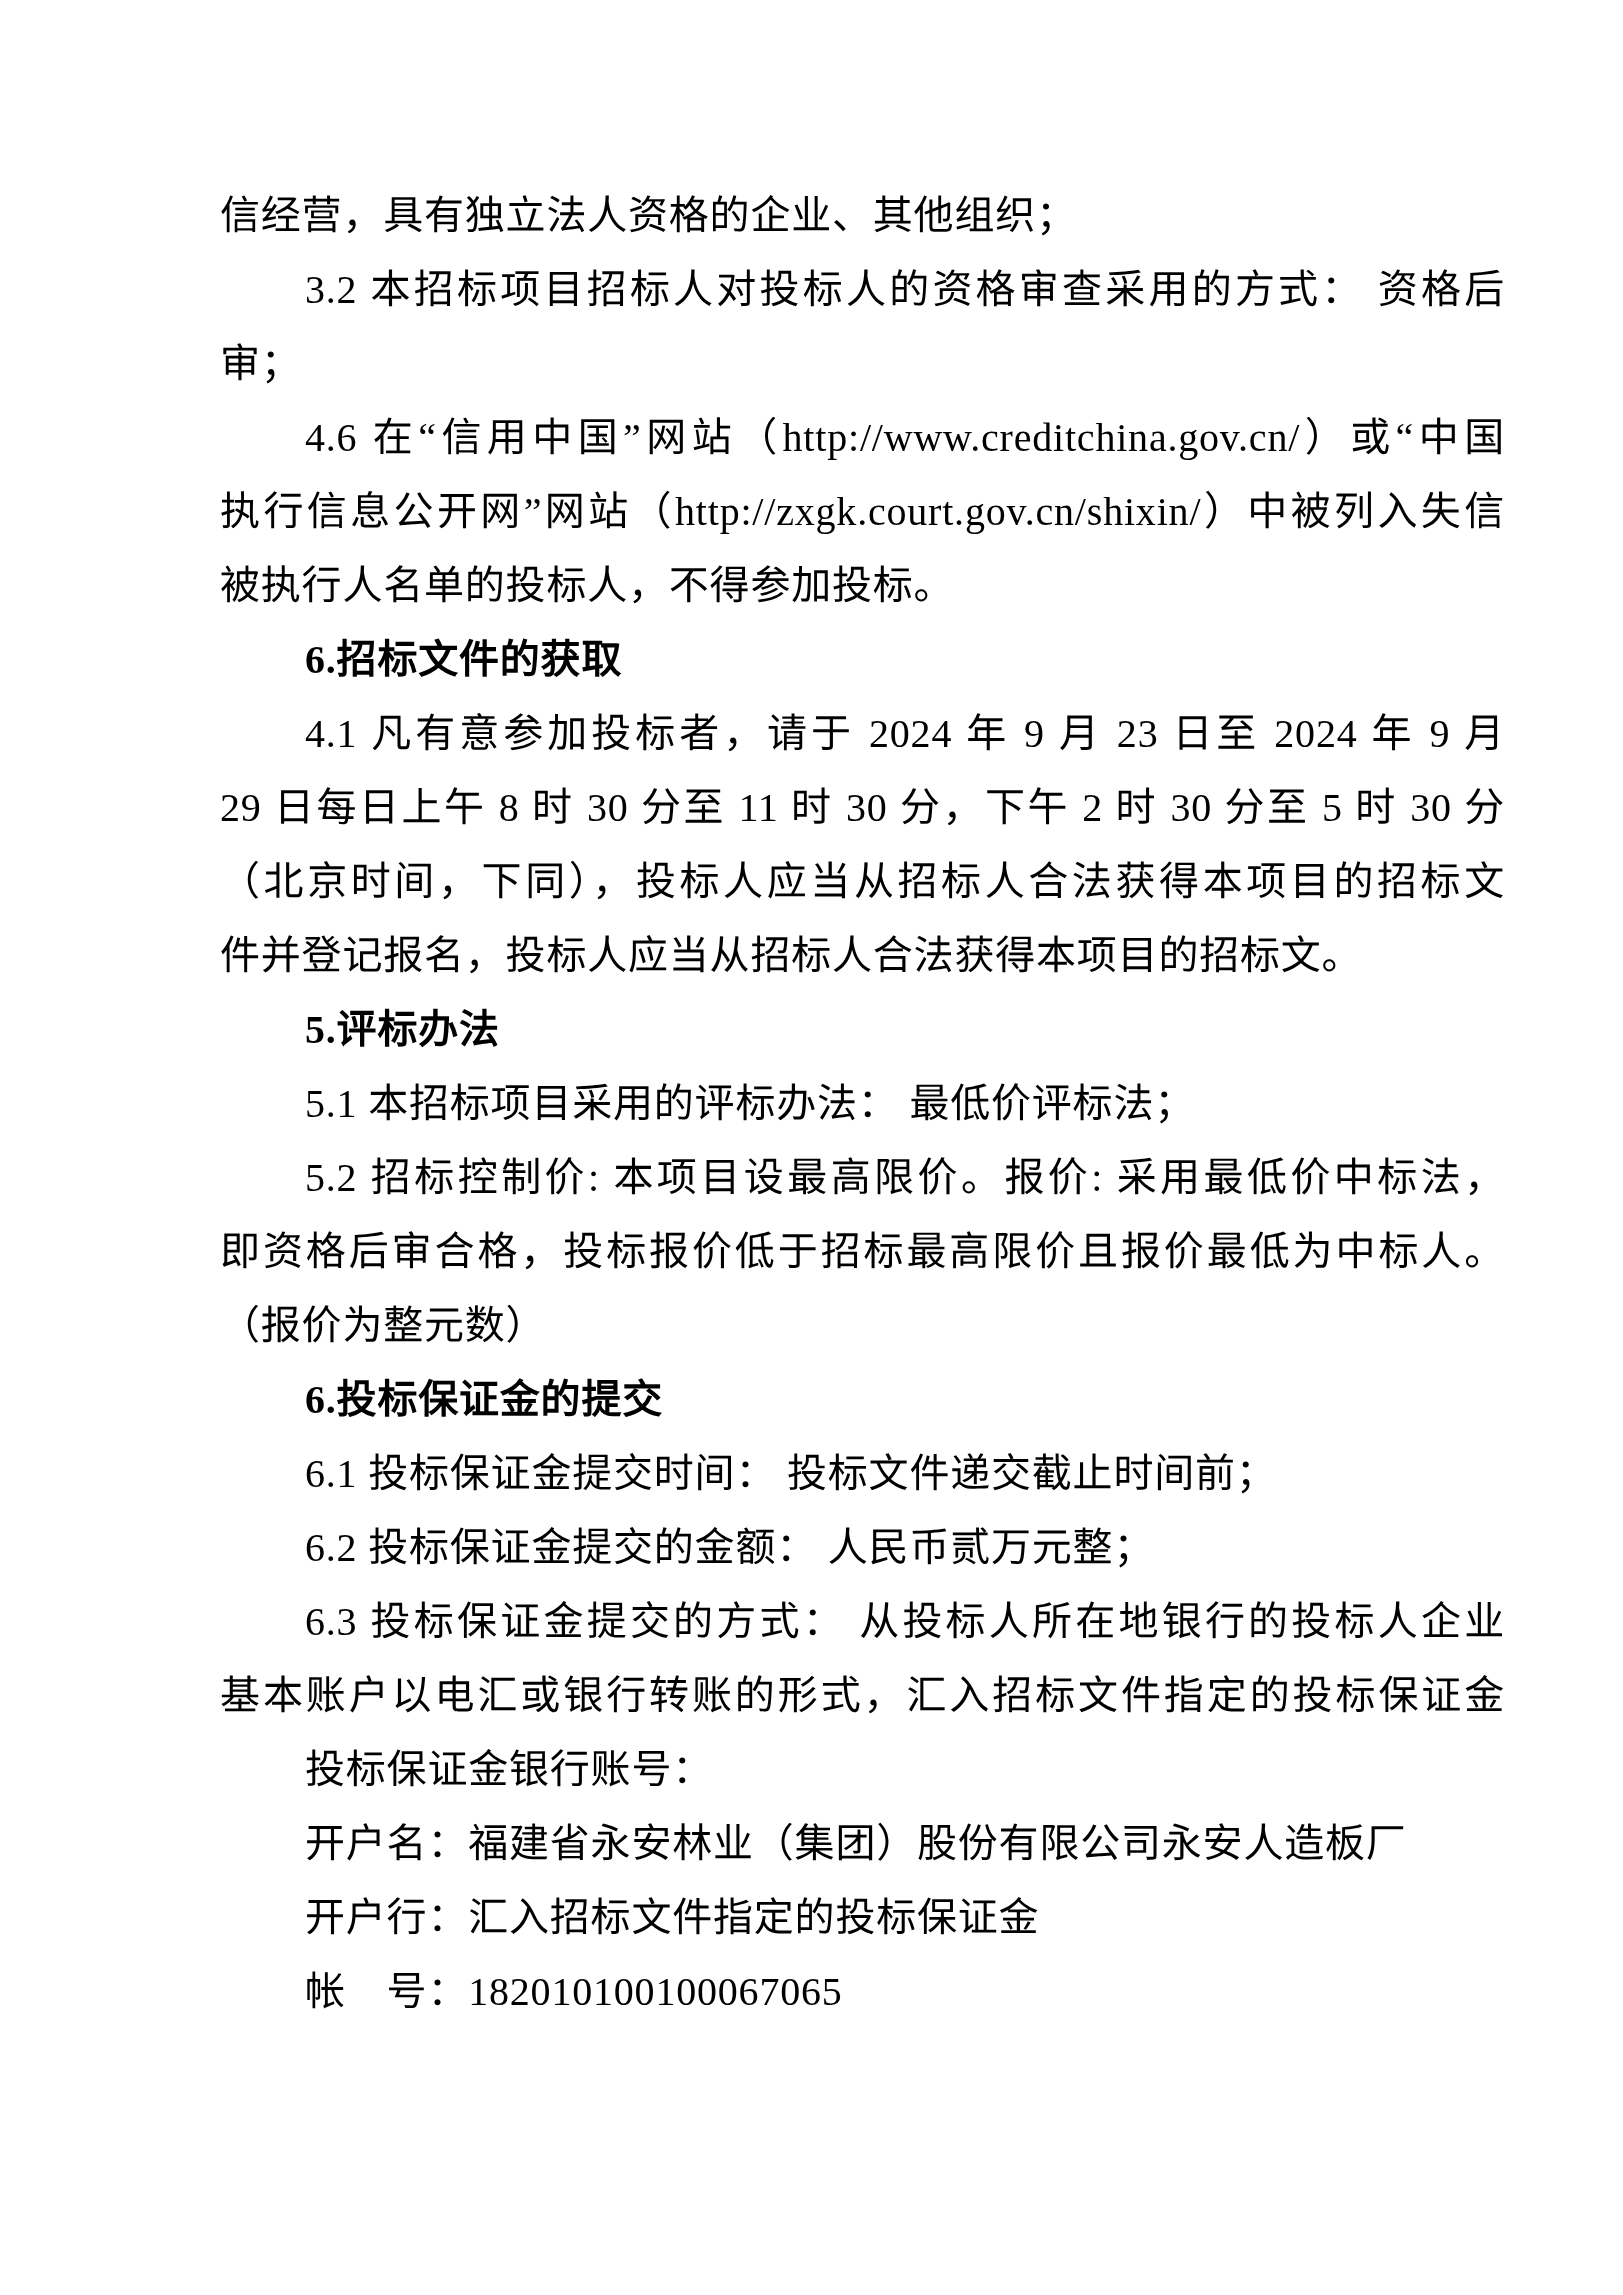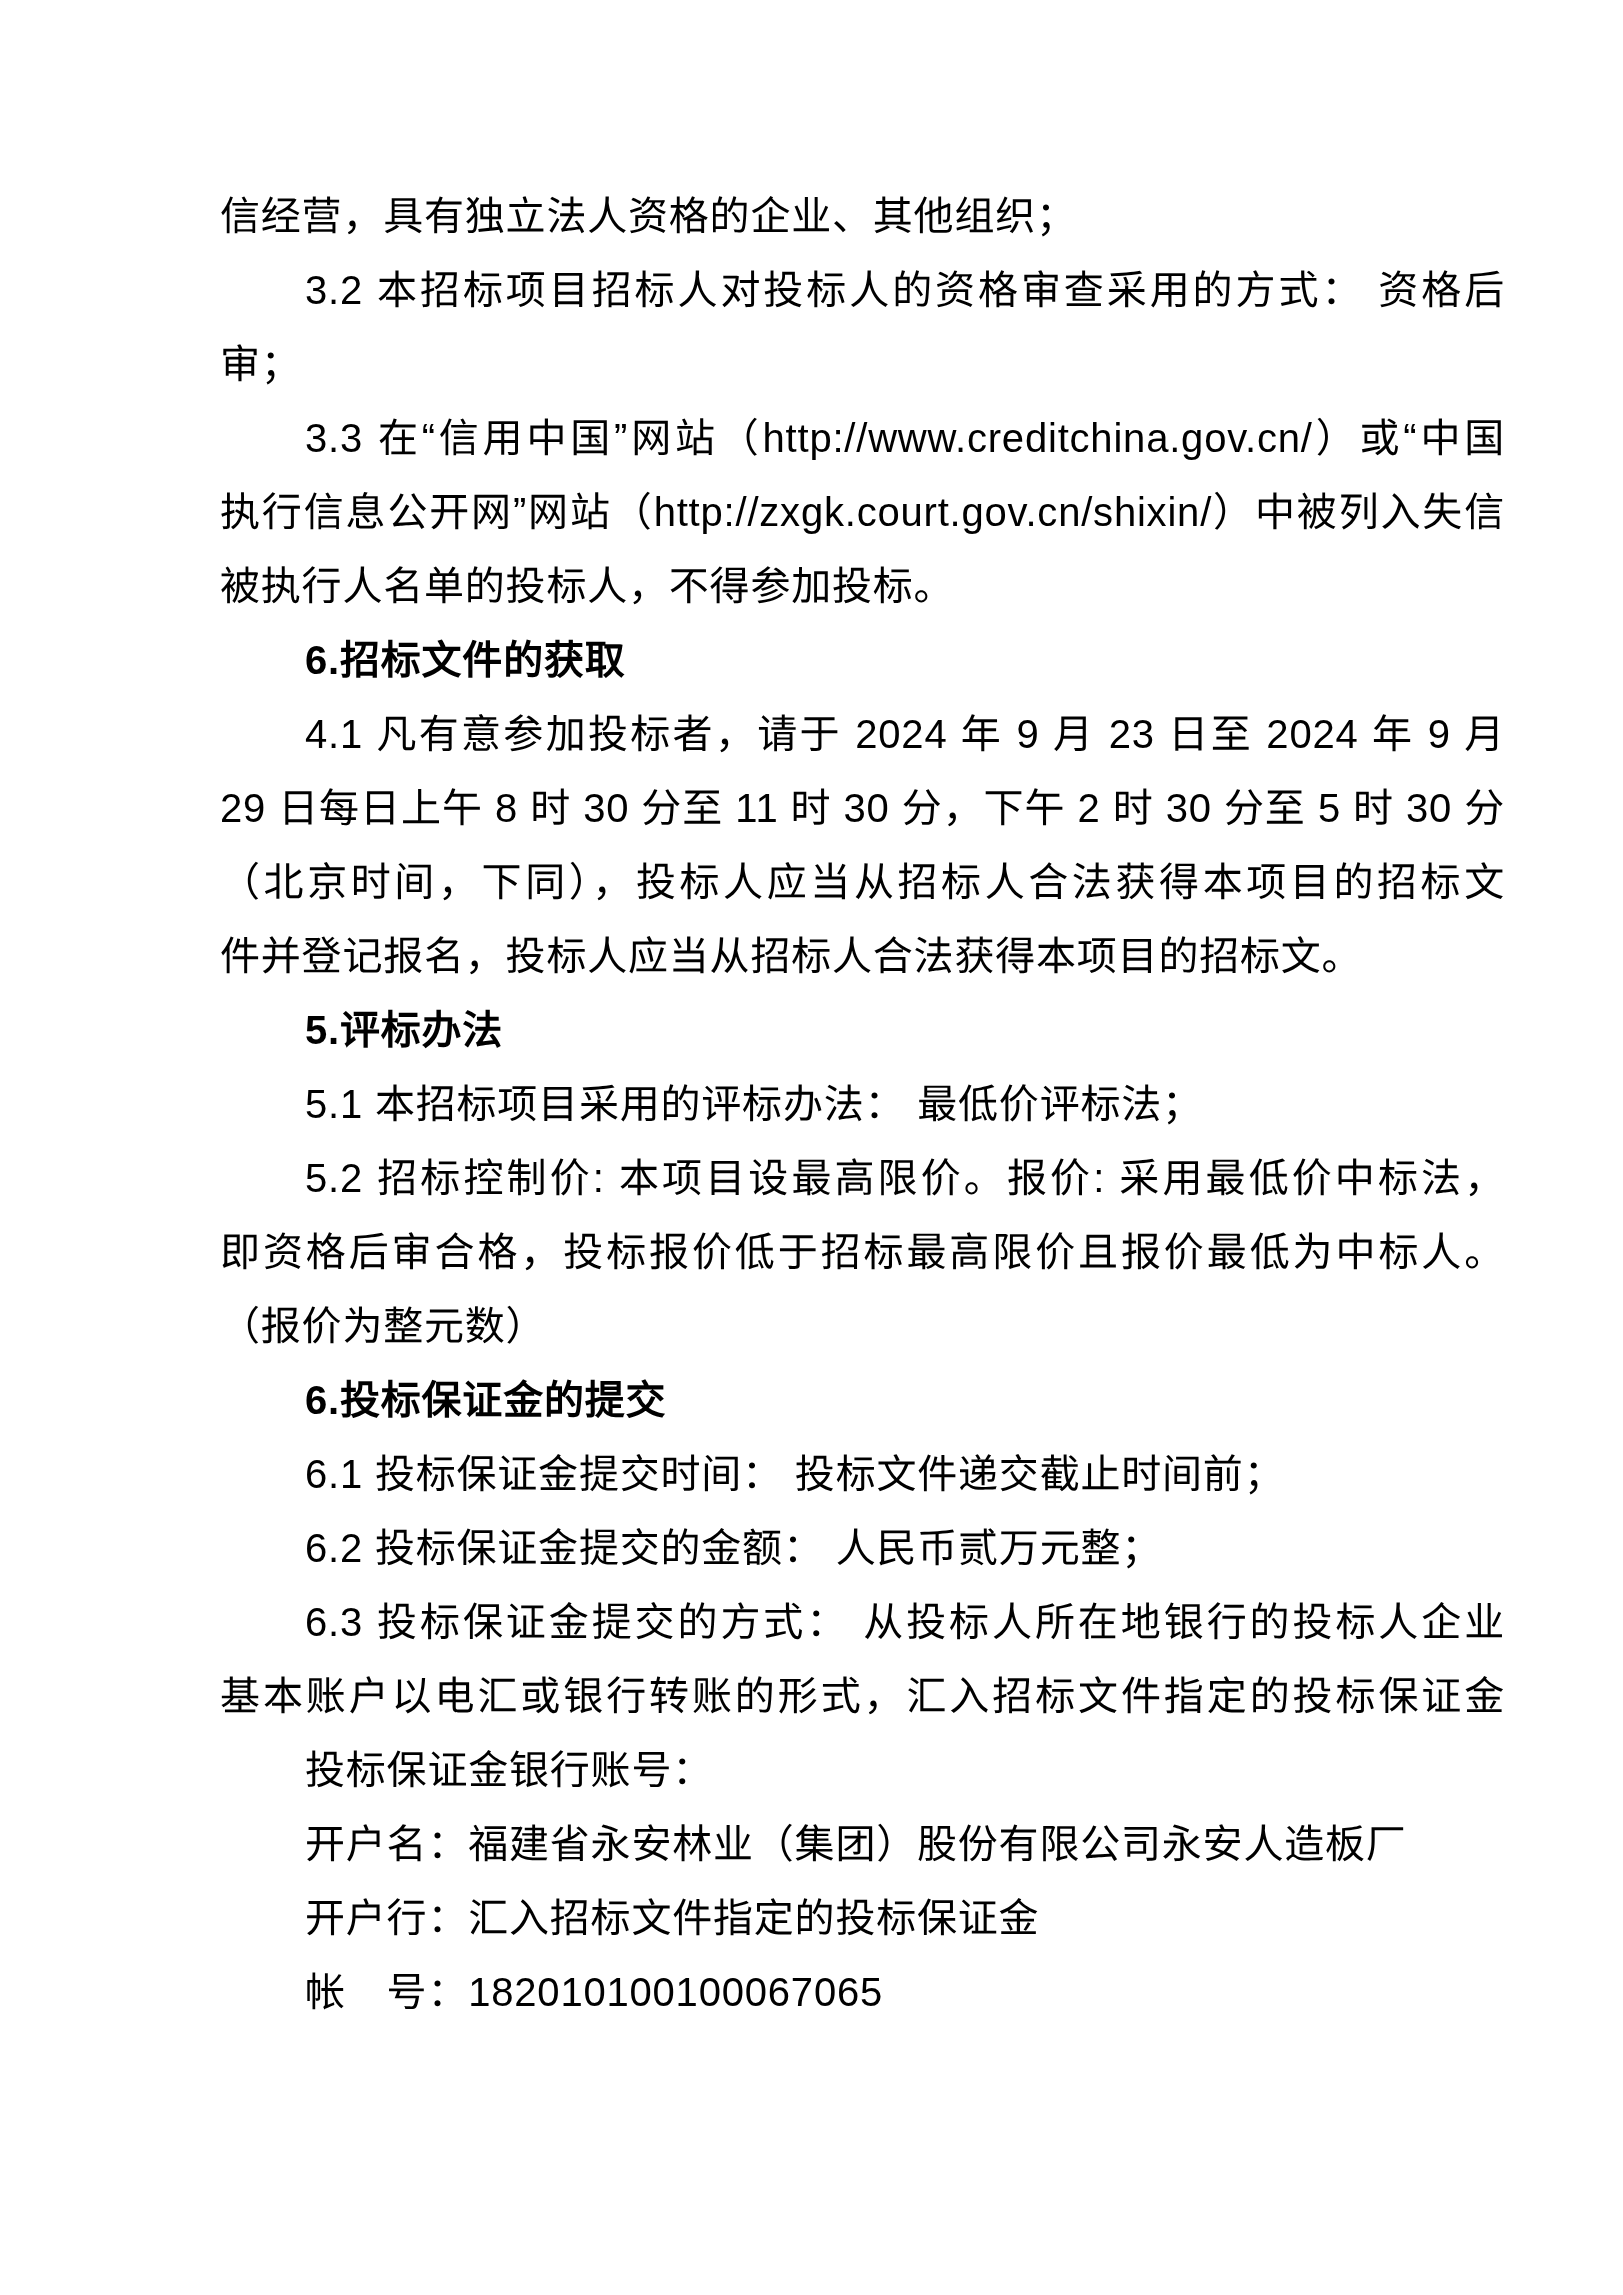--- a/index.html
+++ b/index.html
@@ -6,21 +6,21 @@
     margin: 0;
     padding: 0;
     background: #ffffff;
   }
   .page {
     position: relative;
     width: 1623px;
     height: 2033px;
     background: #ffffff;
     overflow: hidden;
-    font-family: Liberation Sans, sans-serif;
+    font-family: Liberation Serif, serif;
     color: #000000;
   }
   .doc {
     position: absolute;
     left: 220px;
     top: 179px;
     width: 1285px;
   }
   .line {
     font-size: 40px;
@@ -55,21 +55,21 @@
   }
 </style>
 </head>
 <body>
 
 <div class="page">
   <div class="doc">
     <div class="line">信经营，具有独立法人资格的企业、其他组织；</div>
     <div class="line indent justify">3.2 本招标项目招标人对投标人的资格审查采用的方式： 资格后</div>
     <div class="line">审；</div>
-    <div class="line indent justify">3.3 在“信用中国”网站（http://www.creditchina.gov.cn/）或“中国</div>
+    <div class="line indent justify">4.6 在“信用中国”网站（http://www.creditchina.gov.cn/）或“中国</div>
     <div class="line justify">执行信息公开网”网站（http://zxgk.court.gov.cn/shixin/）中被列入失信</div>
     <div class="line">被执行人名单的投标人，不得参加投标。</div>
     <div class="line indent heading">6.招标文件的获取</div>
     <div class="line indent justify">4.1 凡有意参加投标者，请于 2024 年 9 月 23 日至 2024 年 9 月</div>
     <div class="line justify">29 日每日上午 8 时 30 分至 11 时 30 分，下午 2 时 30 分至 5 时 30 分</div>
     <div class="line justify">（北京时间，下同），投标人应当从招标人合法获得本项目的招标文</div>
     <div class="line">件并登记报名，投标人应当从招标人合法获得本项目的招标文。</div>
     <div class="line indent heading">5.评标办法</div>
     <div class="line indent">5.1 本招标项目采用的评标办法： 最低价评标法；</div>
     <div class="line indent justify">5.2 招标控制价: 本项目设最高限价。报价: 采用最低价中标法，</div>

